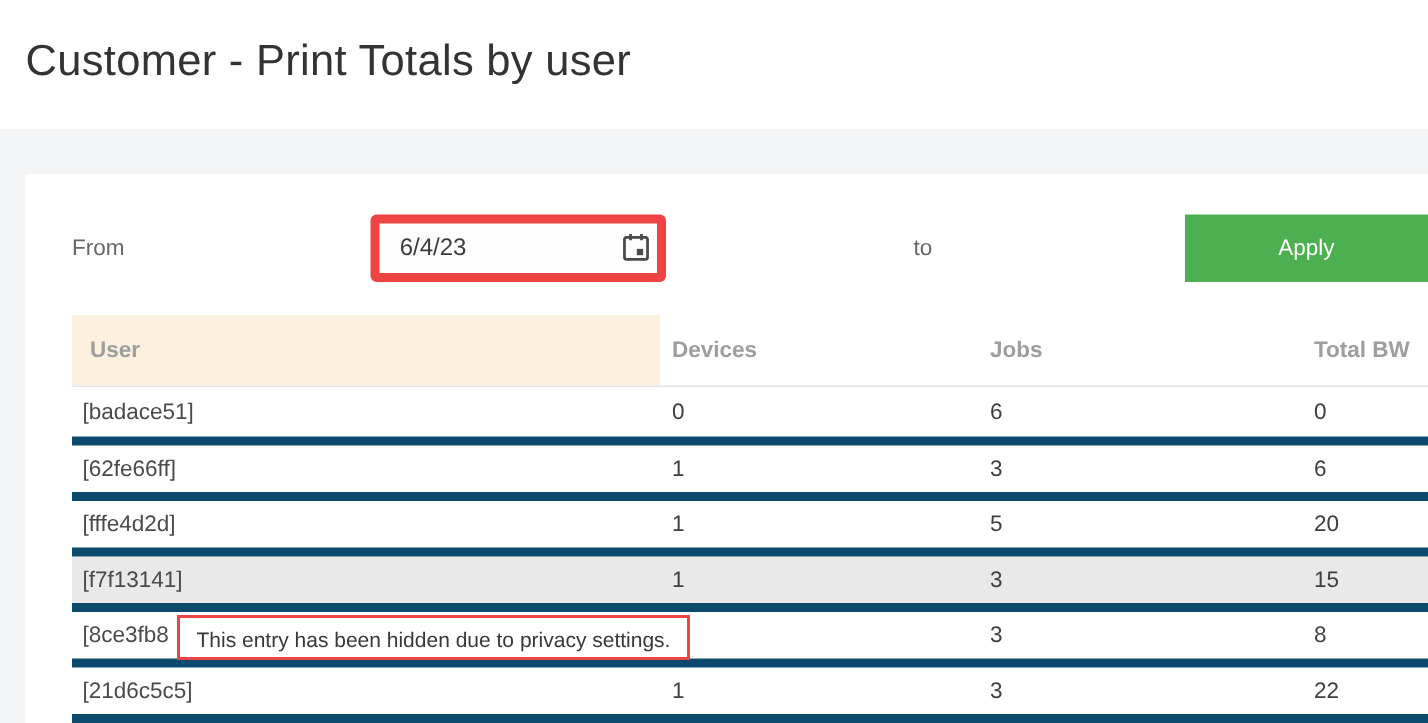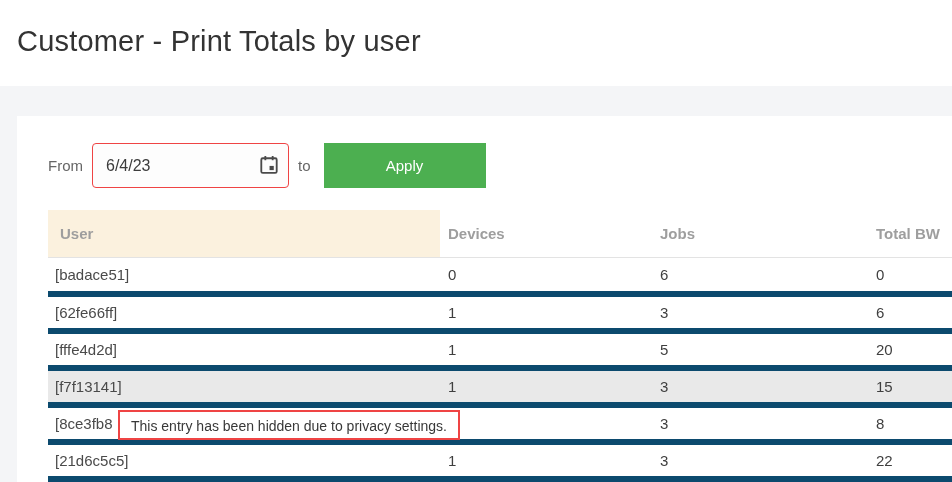--- a/index.html
+++ b/index.html
@@ -30,28 +30,28 @@
 
   
   .card {
     position:absolute;
     left:17px; top:116px; right:0; bottom:0;
     background:#ffffff;
     padding:27px 0 0 31px;
   }
 
   
-  .filters { display:flex; align-items:center; }
+  .filters { display:flex; align-items:center;justify-content:space-between; }
   .filter-label { font-size:15px; color:#666666; flex:none; }
   .lbl-from { margin-right:9px; }
   .lbl-to   { margin:0 9px 0 0; }
   .date-field { position:relative; width:197px; height:45px; margin-right:9px; flex:none; }
   .date-input {
     width:100%; height:100%;
-    border:1px solid #ef4444; border-radius:4px;
+    border:6px solid #ef4444; border-radius:4px;
     background:#fdfdfd;
     font-family:"Liberation Sans", sans-serif;
     font-size:16px; color:#3c3c3c;
     padding:0 40px 0 13px;
   }
   .cal-btn {
     position:absolute; right:9px; top:11px;
     width:22px; height:22px;
     background:none; border:none; padding:0; cursor:pointer;
   }

